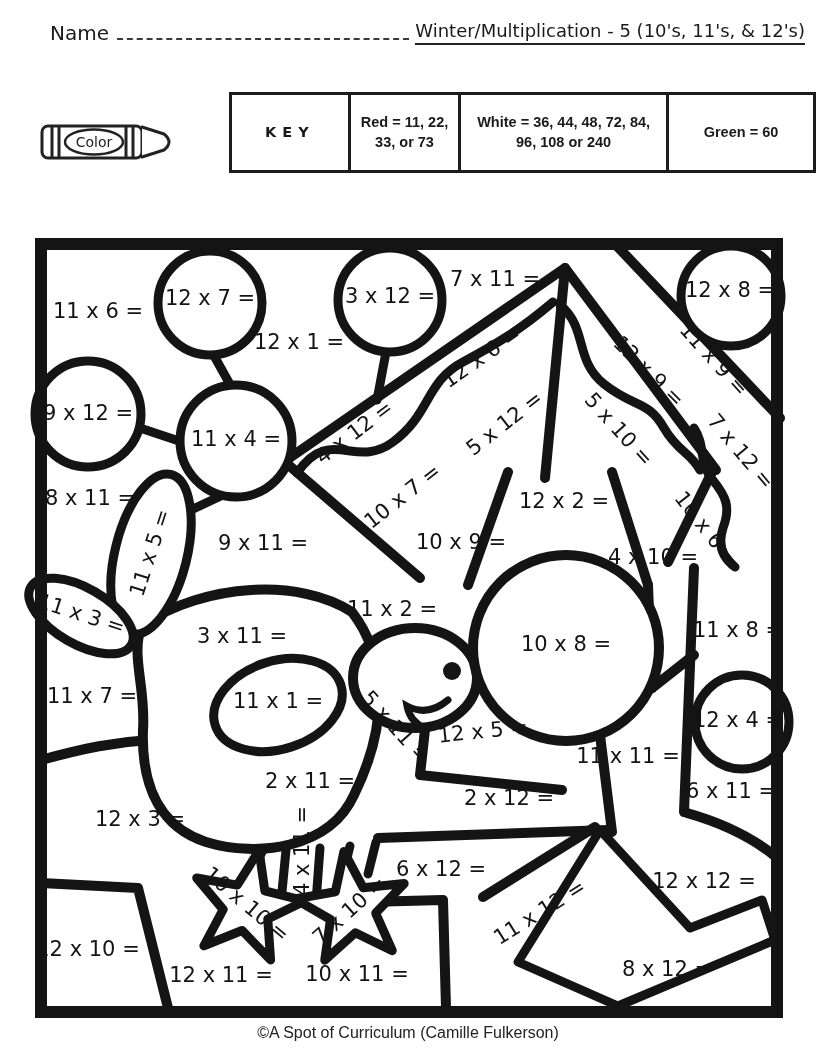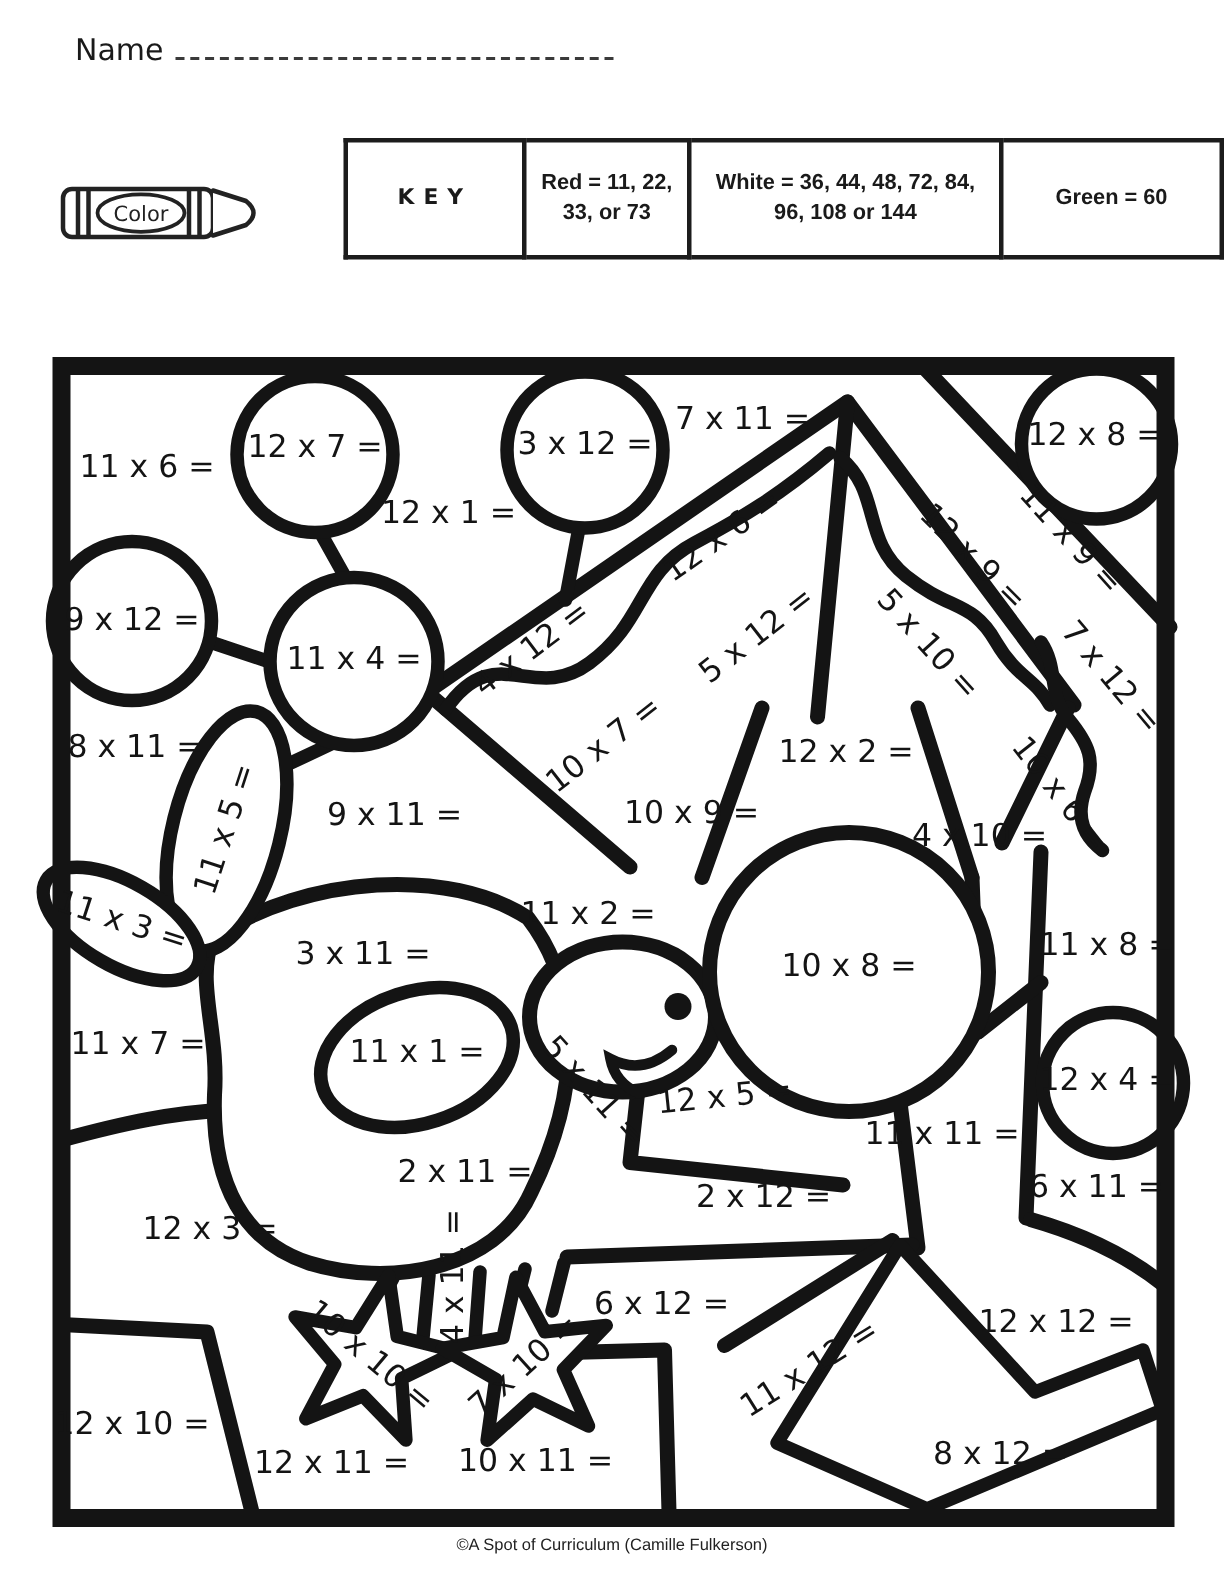--- a/index.html
+++ b/index.html
@@ -24,30 +24,31 @@
   table.key td { border:3px solid #1c1c1c; text-align:center; vertical-align:middle;
                  font-weight:bold; font-size:14.5px; line-height:1.35; padding:2px 4px; }
   td.keycell { font-family:"DejaVu Sans",sans-serif; font-weight:normal;
                font-size:19px; letter-spacing:6px; }
 
   svg.picture { position:absolute; top:0; left:0; }
   svg.picture .eq { font-family:"DejaVu Sans",sans-serif; font-size:21px;
                     fill:#141414; text-anchor:middle; dominant-baseline:middle; }
 
   .footer { position:absolute; top:1024px; left:0; width:816px; text-align:center;
-            font-size:11px; font-family:"Liberation Sans",sans-serif; color:#222; }
+            font-size:16px; font-family:"Liberation Sans",sans-serif; color:#222; }
 </style>
 </head>
 <body>
 
 <div class="page">
 
   <div class="name-row">
     <span>Name</span><span class="name-line"></span>
   </div>
+  <div class="title">Winter/Multiplication - 5  (10's, 11's, &amp; 12's)</div>
 
   <svg class="crayon" width="150" height="62" viewBox="0 0 150 62">
     <g fill="none" stroke="#222" stroke-width="3" stroke-linejoin="round" stroke-linecap="round">
       <rect x="8" y="14" width="100" height="32" rx="6" fill="#fff"></rect>
       <line x1="18" y1="15" x2="18" y2="45"></line>
       <line x1="25" y1="15" x2="25" y2="45"></line>
       <line x1="92" y1="15" x2="92" y2="45"></line>
       <line x1="99" y1="15" x2="99" y2="45"></line>
       <path d="M108,15 L130,22 Q140,30 130,38 L108,45" fill="#fff"></path>
       <ellipse cx="60" cy="30" rx="29" ry="12.5" stroke-width="2.5" fill="#fff"></ellipse>
@@ -59,21 +60,21 @@
     <colgroup>
         <col style="width:120px">
         <col style="width:112px">
         <col style="width:211px">
         <col style="width:149px">
       </colgroup>
     <tbody>
         <tr style="height:78px">
       <td class="keycell">KEY</td>
       <td>Red = 11, 22, 33, or 73</td>
-      <td>White = 36, 44, 48, 72, 84, 96, 108 or 144</td>
+      <td>White = 36, 44, 48, 72, 84, 96, 108 or 240</td>
       <td>Green = 60</td>
     </tr>
   </tbody>
     </table>
 
   <svg class="picture" width="816" height="1056" viewBox="0 0 816 1056">
 
     <g stroke="#141414" stroke-width="10" fill="none" stroke-linecap="round" stroke-linejoin="round">
 
       <path d="M272,470 L565,268 L716,470"></path>

